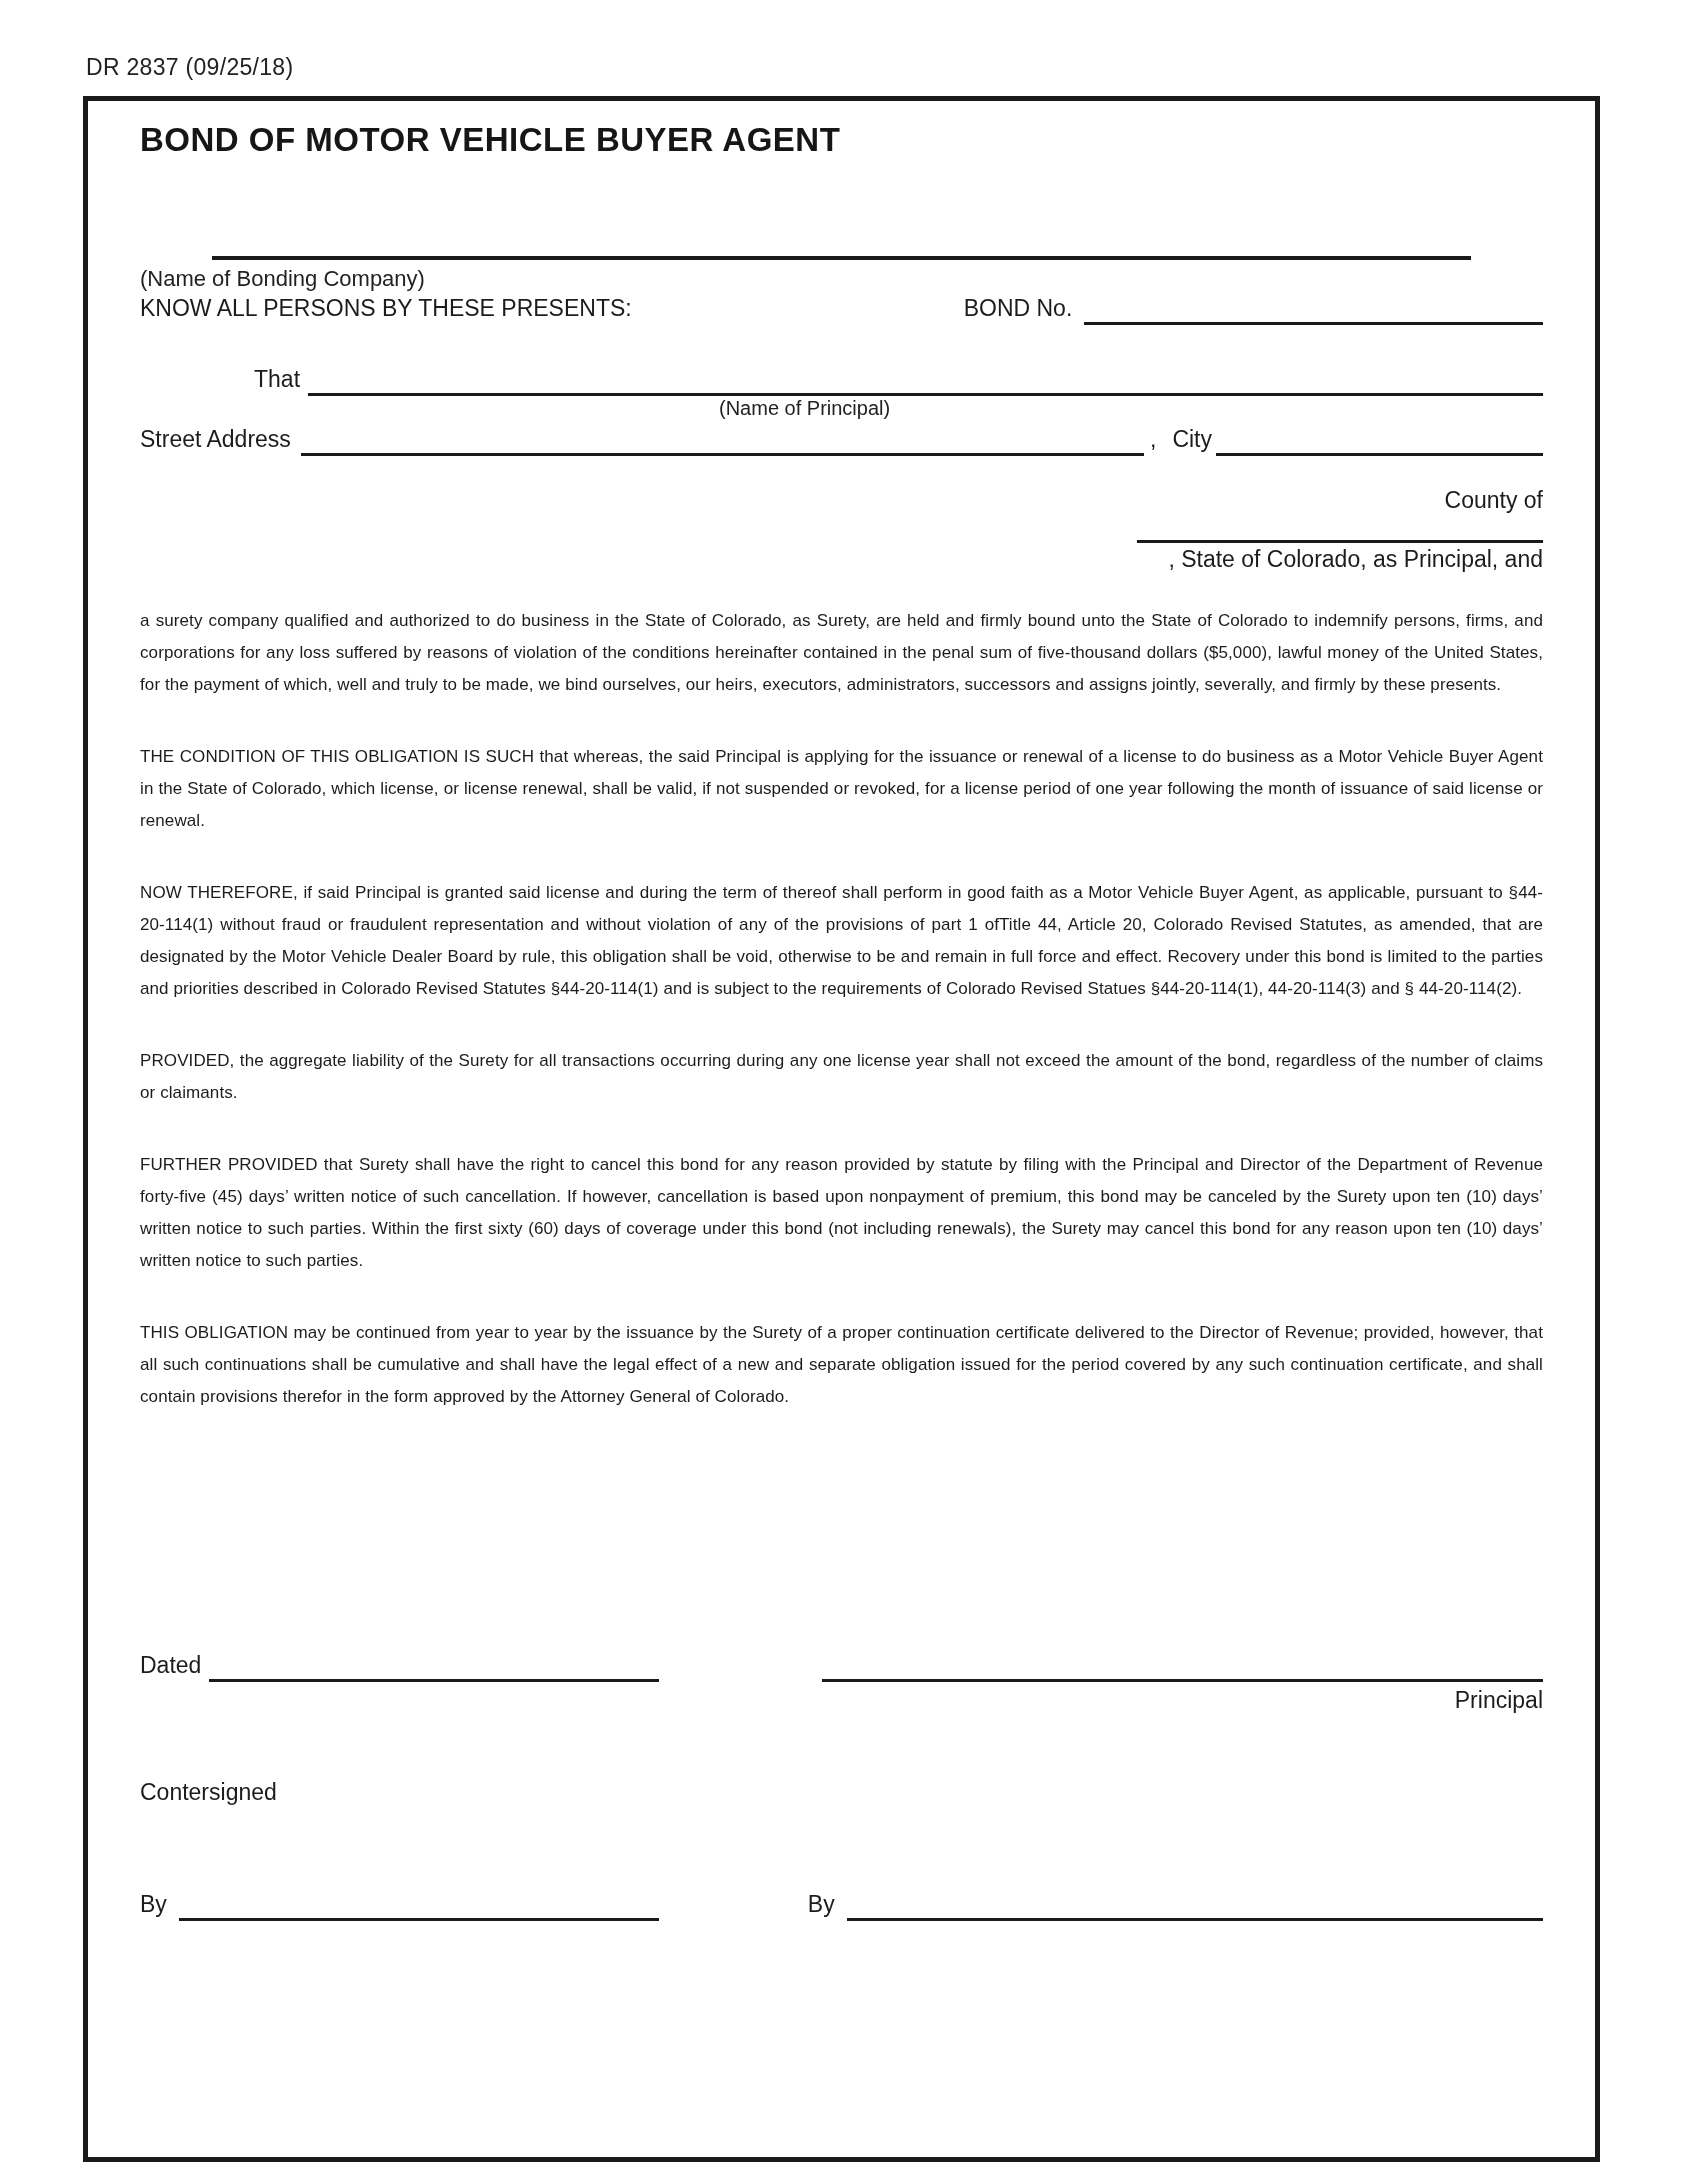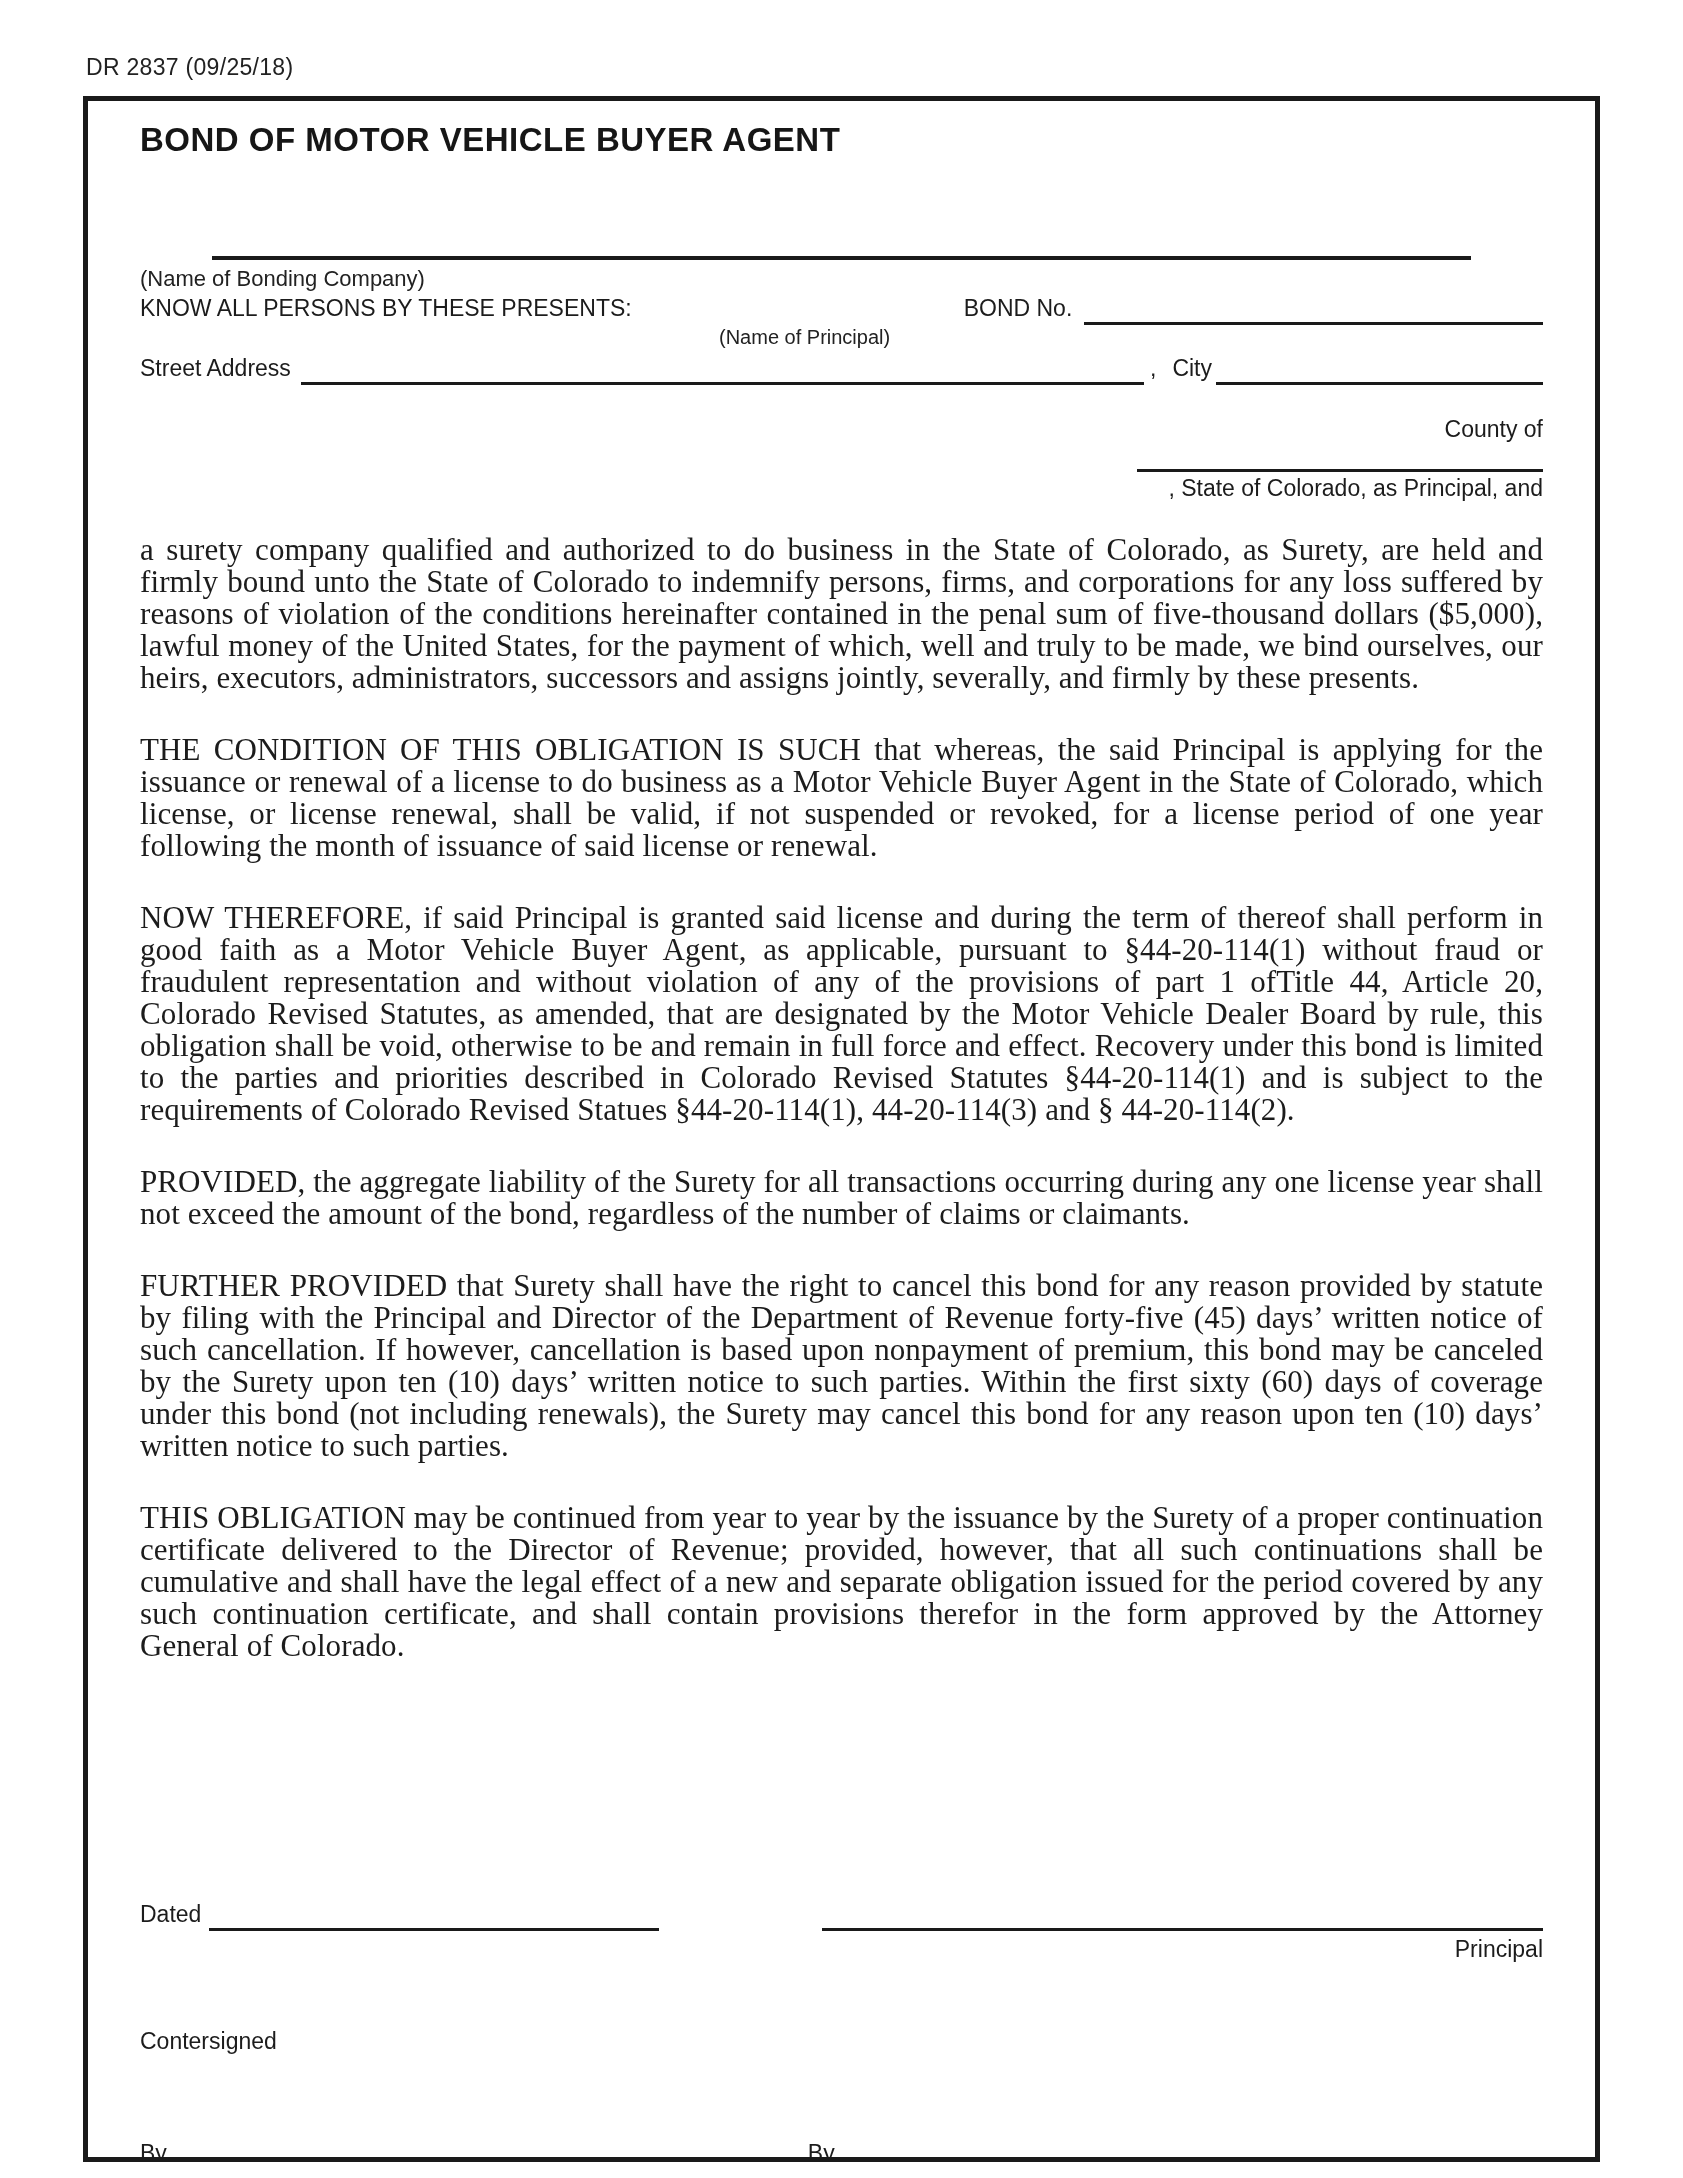--- a/index.html
+++ b/index.html
@@ -71,27 +71,26 @@
   .street-row { margin-top: 3px; }
   .street-row .blank.grow { margin-left: 10px; }
   .street-comma { margin-left: 6px; }
   .city-label { margin-left: 16px; }
   .city-blank { width: 327px; margin-left: 4px; }
   .county-row { margin-top: 28px; flex-direction: column; }
   .county-blank { width: 406px; margin-left: 10px; }
   .county-mid { margin-left: 8px; }
   .county-row .blank.grow { margin-left: 4px; }
   .para {
-    font-size: 31px;
+    font-size: 17px;
     line-height: 32px;
     letter-spacing: 0.1px;
     text-align: justify;
     margin-top: 40px;
     color: #1c1c1c;
-    font-family: Liberation Serif, serif;
   }
   .para.first { margin-top: 3px; }
   .dated-row { margin-top: 236px; }
   .dated-blank { width: 450px; margin-left: 8px; }
   .dated-gap { width: 163px; }
   .sig-caption-right {
     text-align: right;
     font-size: 23px;
     line-height: 33px;
     margin-top: 2px;
@@ -126,20 +125,24 @@
 
   <div class="blank bonding-line"></div>
   <div class="caption center bonding-caption">(Name of Bonding Company)</div>
 
   <div class="row know-row">
     <span>KNOW ALL PERSONS BY THESE PRESENTS:</span>
     <span class="bond-label">BOND No.</span>
     <span class="blank grow"></span>
   </div>
 
+  <div class="row that-row">
+    <span class="that-label">That</span>
+    <span class="blank grow"></span>
+  </div>
   <div class="caption principal-caption">(Name of Principal)</div>
 
   <div class="row street-row">
     <span>Street Address</span>
     <span class="blank grow"></span>
     <span class="street-comma">,</span>
     <span class="city-label">City</span>
     <span class="blank city-blank"></span>
   </div>
 

